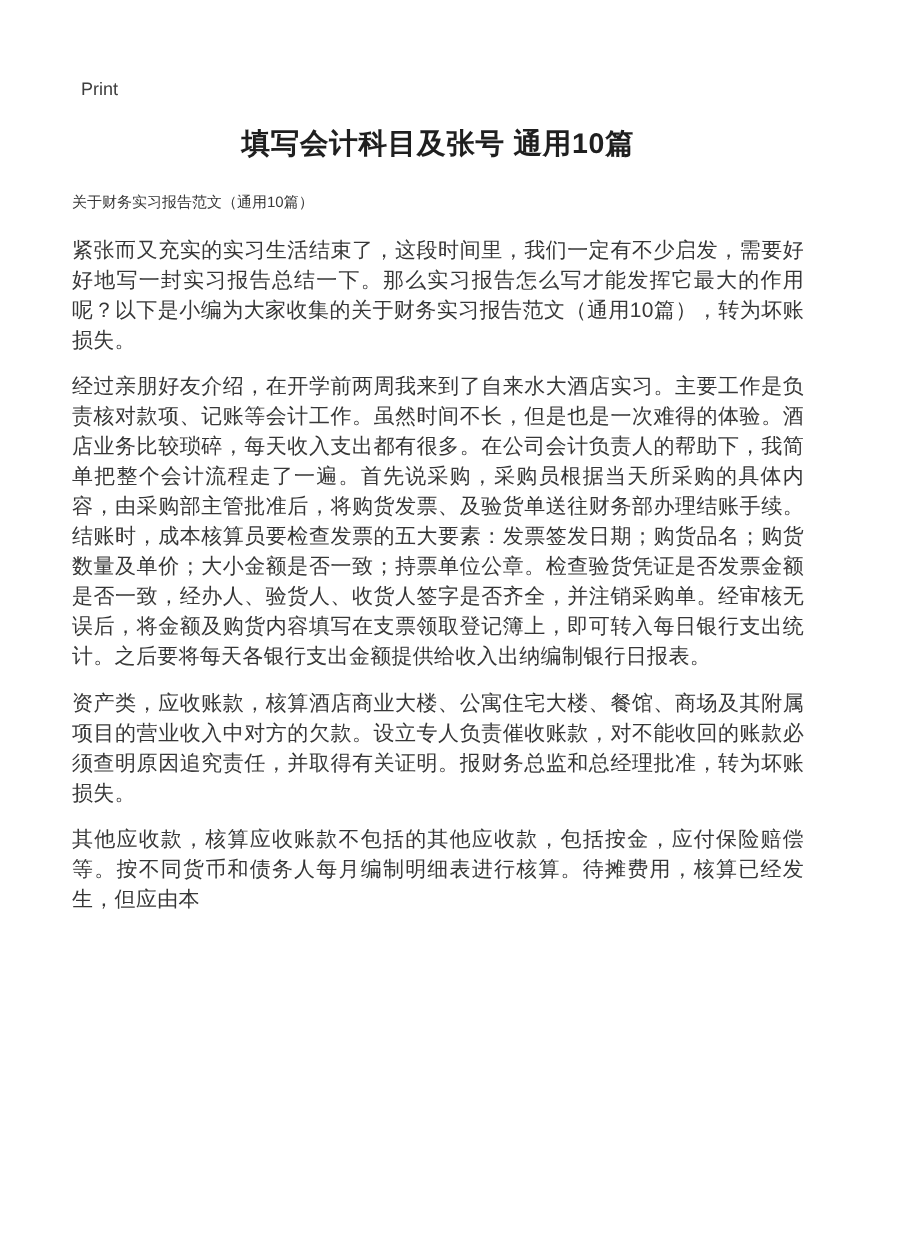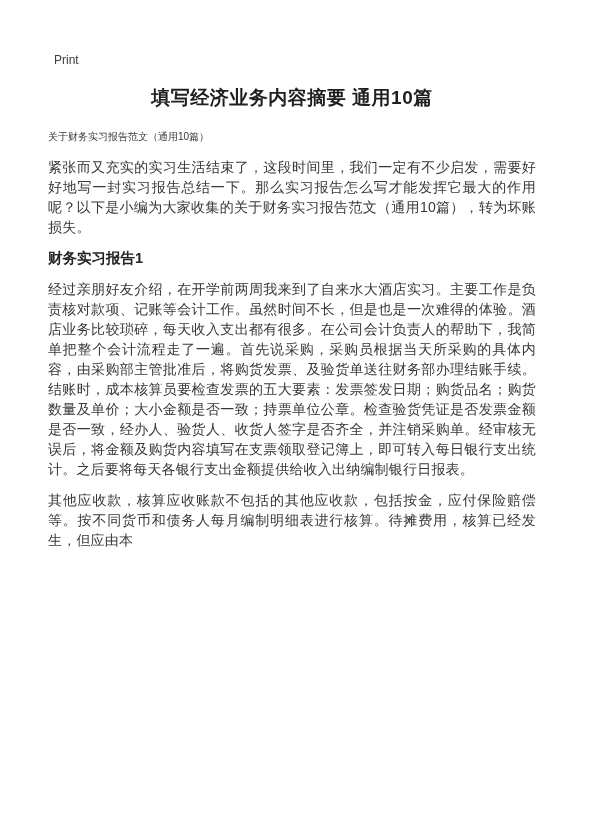--- a/index.html
+++ b/index.html
@@ -53,28 +53,28 @@
     line-height: 20px;
   }
 </style>
 </head>
 <body>
 
 <div class="page">
 
   <span class="print-label">Print</span>
 
-  <h1 class="doc-title">填写经济业务内容摘要 通用10篇</h1>
+  <h1 class="doc-title">填写会计科目及张号 通用10篇</h1>
 
   <p class="doc-subtitle">关于财务实习报告范文（通用10篇）</p>
 
   <p class="body-text">紧张而又充实的实习生活结束了，这段时间里，我们一定有不少启发，需要好好地写一封实习报告总结一下。那么实习报告怎么写才能发挥它最大的作用呢？以下是小编为大家收集的关于财务实习报告范文（通用10篇），转为坏账损失。</p>
 
-  <h2 class="section-heading">财务实习报告1</h2>
 
   <p class="body-text">经过亲朋好友介绍，在开学前两周我来到了自来水大酒店实习。主要工作是负责核对款项、记账等会计工作。虽然时间不长，但是也是一次难得的体验。酒店业务比较琐碎，每天收入支出都有很多。在公司会计负责人的帮助下，我简单把整个会计流程走了一遍。首先说采购，采购员根据当天所采购的具体内容，由采购部主管批准后，将购货发票、及验货单送往财务部办理结账手续。结账时，成本核算员要检查发票的五大要素：发票签发日期；购货品名；购货数量及单价；大小金额是否一致；持票单位公章。检查验货凭证是否发票金额是否一致，经办人、验货人、收货人签字是否齐全，并注销采购单。经审核无误后，将金额及购货内容填写在支票领取登记簿上，即可转入每日银行支出统计。之后要将每天各银行支出金额提供给收入出纳编制银行日报表。</p>
 
 
 
+  <p class="body-text">资产类，应收账款，核算酒店商业大楼、公寓住宅大楼、餐馆、商场及其附属项目的营业收入中对方的欠款。设立专人负责催收账款，对不能收回的账款必须查明原因追究责任，并取得有关证明。报财务总监和总经理批准，转为坏账损失。</p>
 
   <p class="body-text">其他应收款，核算应收账款不包括的其他应收款，包括按金，应付保险赔偿等。按不同货币和债务人每月编制明细表进行核算。待摊费用，核算已经发生，但应由本</p>
 
 </div>
 
 </body></html>

